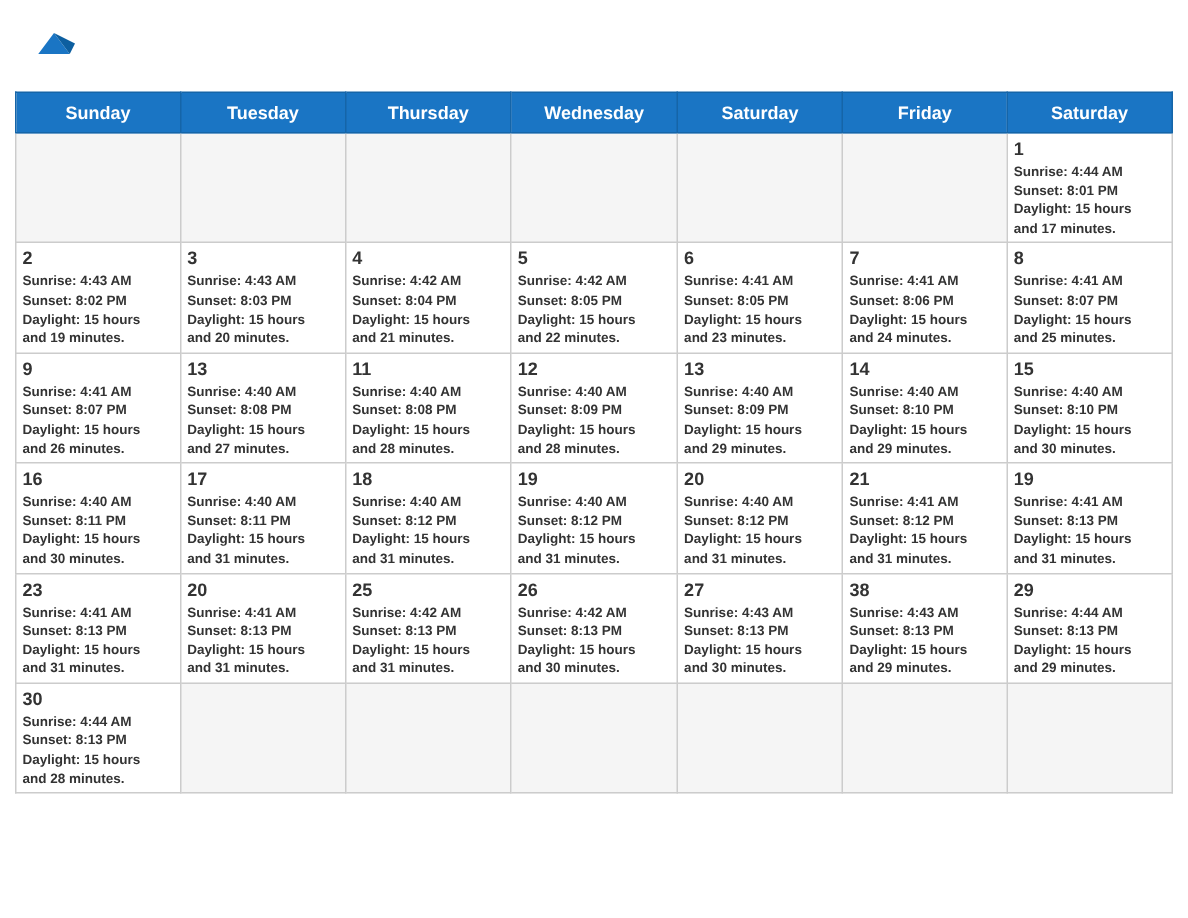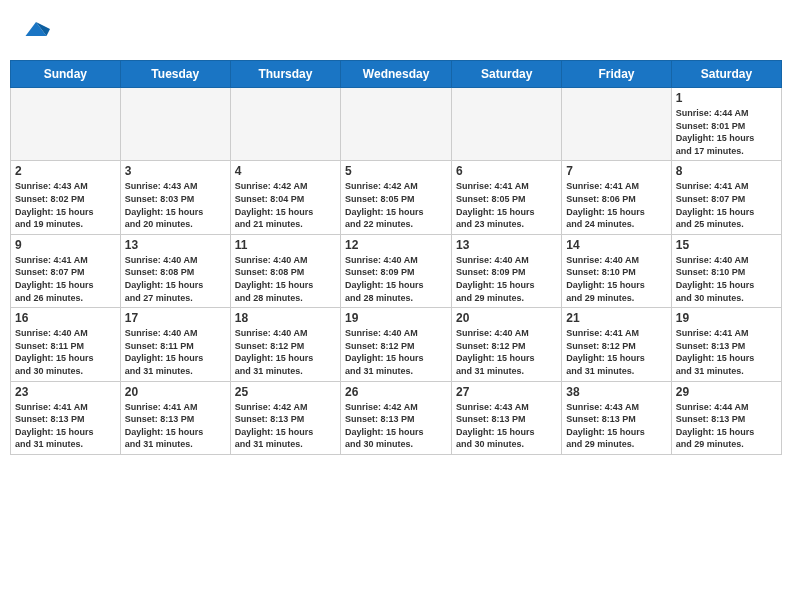--- a/index.html
+++ b/index.html
@@ -336,14 +336,29 @@
 and 29 minutes.</div>
         </td>
         <td>
           <span class="day-num">29</span>
           <div class="day-info" style="white-space: pre-line;">Sunrise: 4:44 AM
 Sunset: 8:13 PM
 Daylight: 15 hours
 and 29 minutes.</div>
         </td>
       </tr>
+      <tr class="last-row">
+        <td>
+          <span class="day-num">30</span>
+          <div class="day-info" style="white-space: pre-line;">Sunrise: 4:44 AM
+Sunset: 8:13 PM
+Daylight: 15 hours
+and 28 minutes.</div>
+        </td>
+        <td class="empty"></td>
+        <td class="empty"></td>
+        <td class="empty"></td>
+        <td class="empty"></td>
+        <td class="empty"></td>
+        <td class="empty"></td>
+      </tr>
     </tbody>
 </table>
 
 </body></html>

